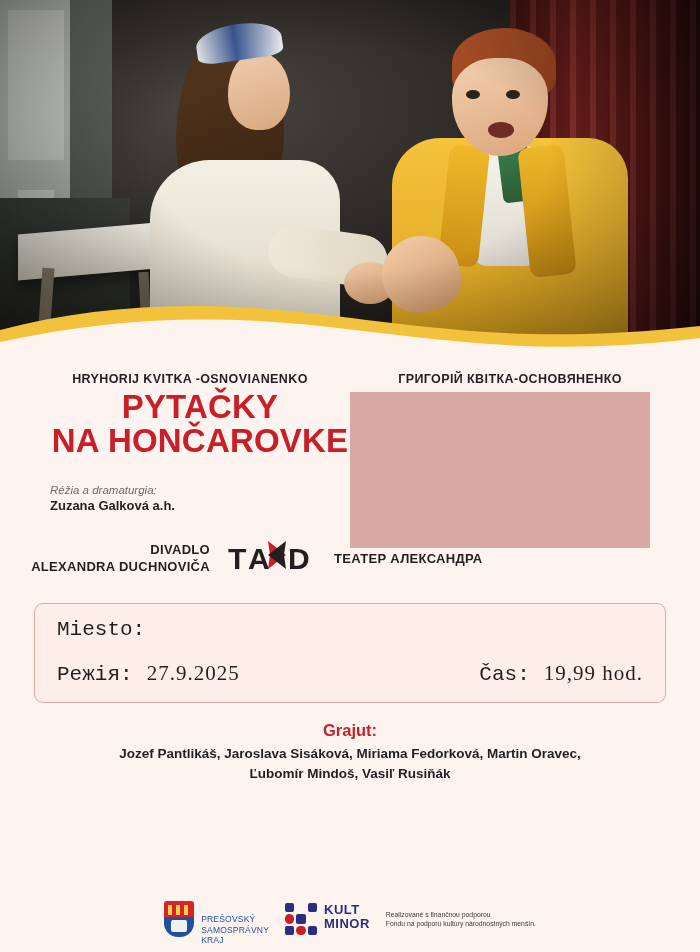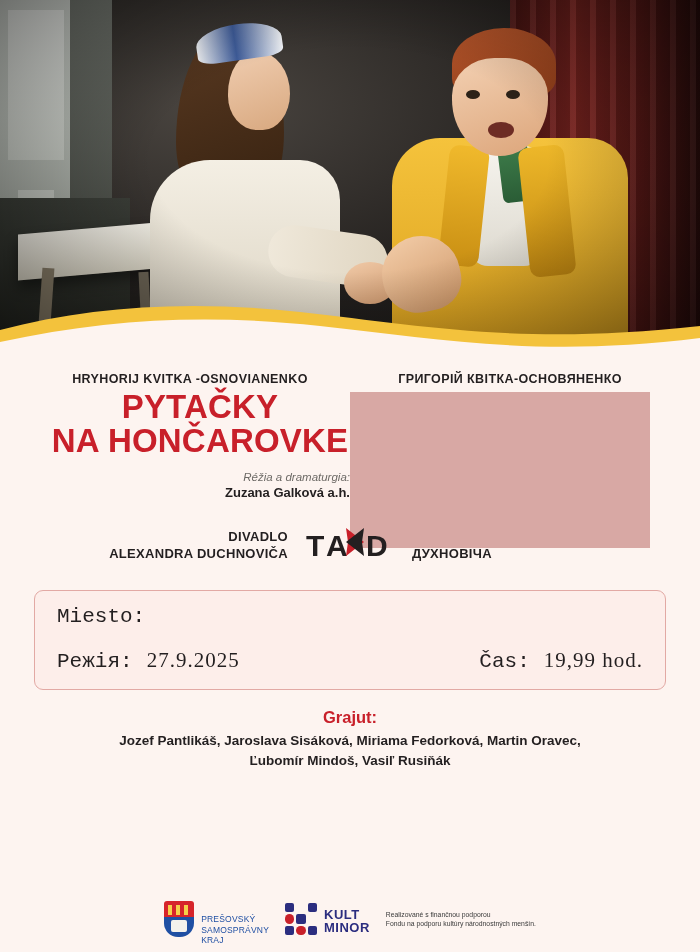--- a/index.html
+++ b/index.html
@@ -181,26 +181,26 @@
   .title-sk { text-align:center; }
   .title-ua { text-align:center; font-size:32px; }
   .vline {
     position:absolute; left:350px; top:2px; width:2px; height:156px;
     background:#d8a8a4;
   }
 
   .credits {
     display:flex; justify-content:center; margin-top:14px;
   }
-  .credits > div { width:300px; text-align:right; }
+  .credits > div { width:300px; text-align:left;margin-top:13px; }
   .credit-role { font-size:11.5px; color:#6d6a66; font-style:italic; }
   .credit-name { font-size:13px; color:#231f20; font-weight:bold; margin-top:2px; }
 
   .theatre {
-    display:flex; align-items:center; justify-content:center;
+    display:flex; align-items:center; 
     gap:14px; margin-top:22px;
   }
   .theatre-left {
     width:210px; text-align:right; font-size:13px; font-weight:bold;
     color:#231f20; line-height:1.35; letter-spacing:.3px;
   }
   .theatre-right {
     width:210px; text-align:left; font-size:13px; font-weight:bold;
     color:#231f20; line-height:1.35; letter-spacing:.3px;
   }
@@ -245,21 +245,21 @@
   }
   .psk-shield:before {
     content:""; position:absolute; left:4px; top:4px; width:22px; height:10px;
     background:repeating-linear-gradient(90deg,#f5d04a 0 4px, transparent 4px 8px);
   }
   .psk-shield:after {
     content:""; position:absolute; left:7px; top:19px; width:16px; height:12px;
     background:#f3f1ec; border-radius:2px;
   }
   .psk-text { font-size:8.5px; font-weight:normal; color:#1f4fa3; line-height:1.25; letter-spacing:.2px;margin-top:22px; }
-  .kult { display:flex; align-items:flex-end; gap:7px; }
+  .kult { display:flex; align-items:flex-start; gap:7px; }
   .kult-grid {
     width:32px; height:32px;
     display:grid; grid-template-columns:repeat(3,1fr); grid-template-rows:repeat(3,1fr); gap:2px;
   }
   .kult-grid i { display:block; background:#2b2d7f; border-radius:2px; }
   .kult-grid i.c { background:#c8202a; border-radius:50%; }
   .kult-grid i.e { background:transparent; }
   .kult-text { font-size:13px; font-weight:bold; color:#2b2d7f; line-height:1.05; letter-spacing:.5px; }
   .fin { font-size:6.8px; color:#3a3a3a; line-height:1.35; max-width:180px; }
 </style>
@@ -345,21 +345,20 @@
         <svg width="96" height="46" viewBox="0 0 96 46">
           <text x="4" y="34" font-family="Liberation Sans, sans-serif" font-size="30" font-weight="bold" fill="#231f20">T</text>
           <text x="24" y="34" font-family="Liberation Sans, sans-serif" font-size="30" font-weight="bold" fill="#231f20">A</text>
           <text x="64" y="34" font-family="Liberation Sans, sans-serif" font-size="30" font-weight="bold" fill="#231f20">D</text>
           <path d="M44,6 L62,20 L44,34 L46,20 Z" fill="#c8202a"></path>
           <path d="M62,6 L44,20 L62,34 L60,20 Z" fill="#231f20"></path>
         </svg>
       </div>
       <div class="theatre-right">
         <div>ТЕАТЕР АЛЕКСАНДРА</div>
-        <div>ДУХНОВІЧА</div>
       </div>
     </div>
 
     <div class="details">
       <div class="row1">
         <span class="lbl">Miesto:</span>
       </div>
       <div class="row2">
         <span class="lbl">Режія:</span>
         <span class="val">27.9.2025</span>

